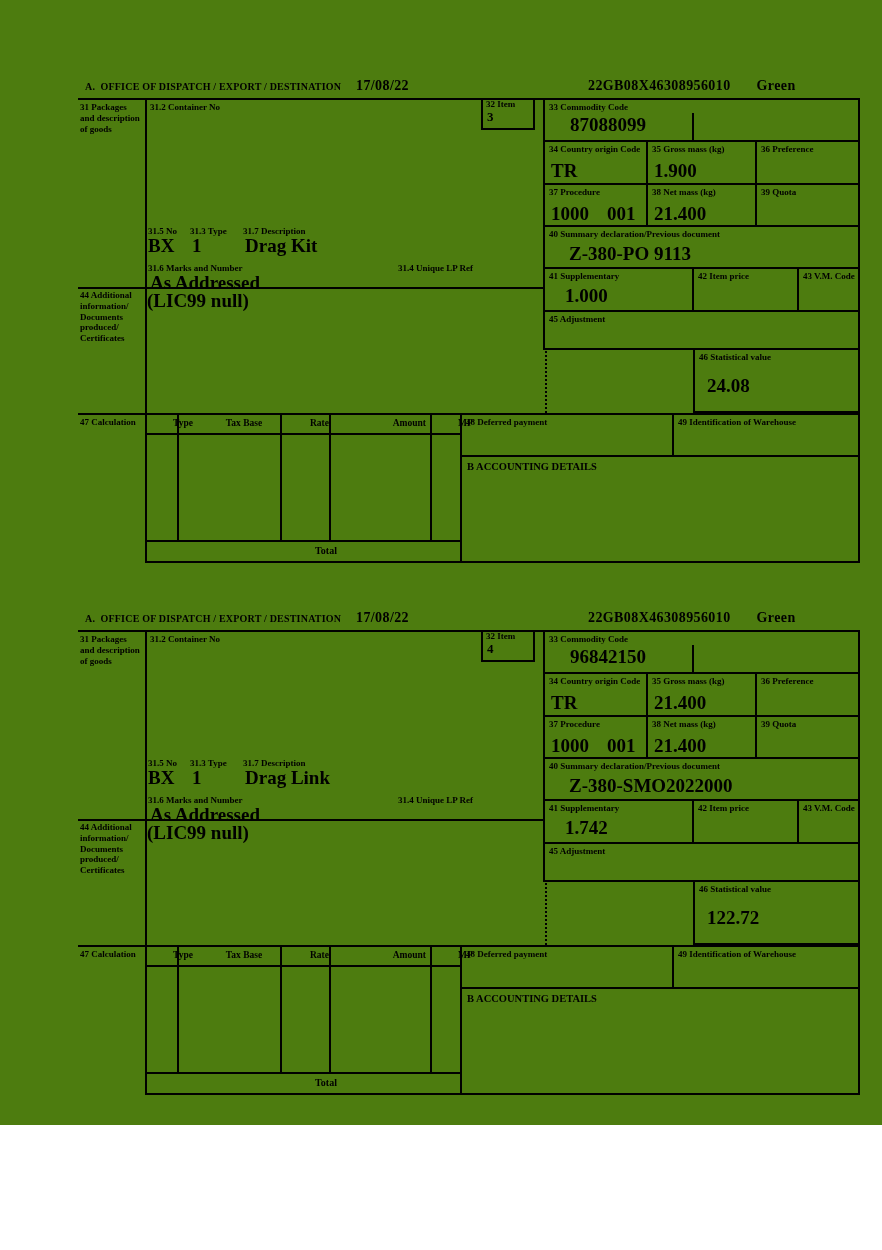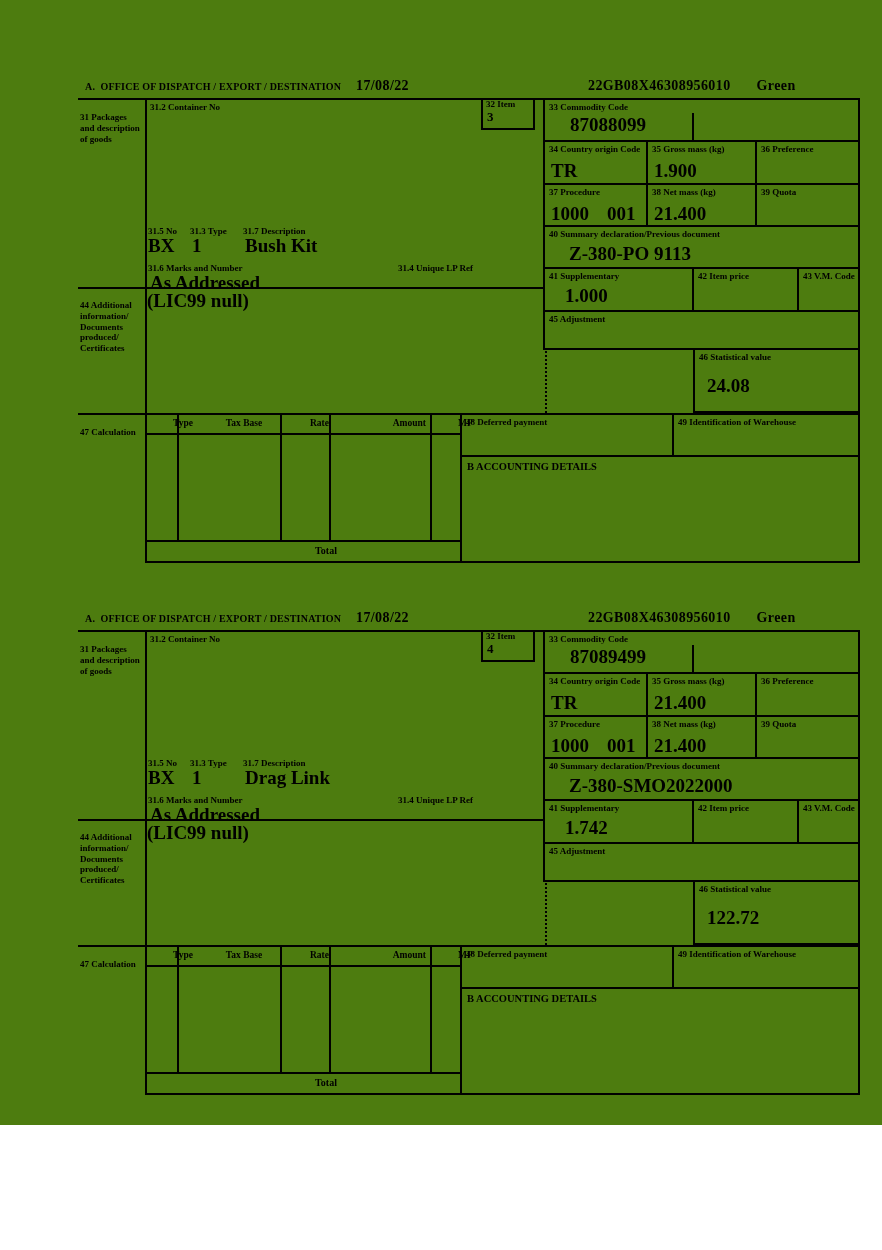--- a/index.html
+++ b/index.html
@@ -8,21 +8,21 @@
   .blk{position:absolute;left:0;width:882px;height:490px;}
   .abs{position:absolute;}
   .hl{position:absolute;height:2px;background:#000;}
   .vl{position:absolute;width:2px;background:#000;}
   .bx{position:absolute;border:2px solid #000;box-sizing:border-box;}
   .bx.noTop{border-top:none;}
   .bx.dotted{border:none;border-left:2px dotted #000;border-top:2px dotted #000;}
   .lb{font-size:9px;line-height:1.2;white-space:nowrap;}
   .bx > .lb{position:absolute;top:2px;left:4px;}
   .vv{font-size:19px;line-height:1;white-space:nowrap;}
-  .pre{white-space:pre-line;margin-top:10px;}
+  .pre{white-space:pre-line;}
   .wrap{white-space:normal;}
   .hdr-office{font-size:10px;white-space:pre;letter-spacing:.2px;}
   .hdr-val{font-size:14px;letter-spacing:.4px;white-space:nowrap;}
   .mrnrow{display:flex;gap:26px;}
   .ch{position:absolute;top:338px;height:20px;line-height:20px;font-size:9.5px;box-sizing:border-box;padding-left:28px;}
   .acct{font-size:10.5px;}
   .tot{position:absolute;top:465px;height:21px;line-height:21px;font-size:10px;text-align:center;}
 </style>
 </head>
 <body>
@@ -62,21 +62,21 @@
     <div class="bx noTop" style="left:481px;top:23px;width:54px;height:32px;">
       <span class="lb" style="left:3px;top:1px;">32 Item</span>
       <span class="abs vv" style="left:4px;top:12px;font-size:13px;">3</span>
     </div>
 
     <div class="abs lb" style="left:148px;top:151px;">31.5 No</div>
     <div class="abs lb" style="left:190px;top:151px;">31.3 Type</div>
     <div class="abs lb" style="left:243px;top:151px;">31.7 Description</div>
     <div class="abs vv" style="left:148px;top:161px;">BX</div>
     <div class="abs vv" style="left:192px;top:161px;">1</div>
-    <div class="abs vv" style="left:245px;top:161px;">Bush Kit</div>
+    <div class="abs vv" style="left:245px;top:161px;">Drag Kit</div>
 
     <div class="abs lb" style="left:148px;top:188px;">31.6 Marks and Number</div>
     <div class="abs lb" style="left:398px;top:188px;">31.4 Unique LP Ref</div>
     <div class="abs vv" style="left:150px;top:198px;">As Addressed</div>
 
     <div class="abs vv" style="left:147px;top:216px;">(LIC99 null)</div>
 
     <div class="bx" style="left:543px;top:23px;width:317px;height:44px;">
       <span class="lb">33 Commodity Code</span>
       <span class="abs vv" style="left:25px;top:15px;">87088099</span>
@@ -206,21 +206,21 @@
     <div class="abs vv" style="left:245px;top:161px;">Drag Link</div>
 
     <div class="abs lb" style="left:148px;top:188px;">31.6 Marks and Number</div>
     <div class="abs lb" style="left:398px;top:188px;">31.4 Unique LP Ref</div>
     <div class="abs vv" style="left:150px;top:198px;">As Addressed</div>
 
     <div class="abs vv" style="left:147px;top:216px;">(LIC99 null)</div>
 
     <div class="bx" style="left:543px;top:23px;width:317px;height:44px;">
       <span class="lb">33 Commodity Code</span>
-      <span class="abs vv" style="left:25px;top:15px;">87089499</span>
+      <span class="abs vv" style="left:25px;top:15px;">96842150</span>
       <span class="vl" style="left:147px;top:13px;height:27px;"></span>
     </div>
 
     <div class="bx" style="left:543px;top:65px;width:105px;height:45px;">
       <span class="lb">34 Country origin Code</span>
       <span class="abs vv" style="left:6px;top:19px;">TR</span>
     </div>
     <div class="bx" style="left:646px;top:65px;width:111px;height:45px;">
       <span class="lb">35 Gross mass (kg)</span>
       <span class="abs vv" style="left:6px;top:19px;">21.400</span>

